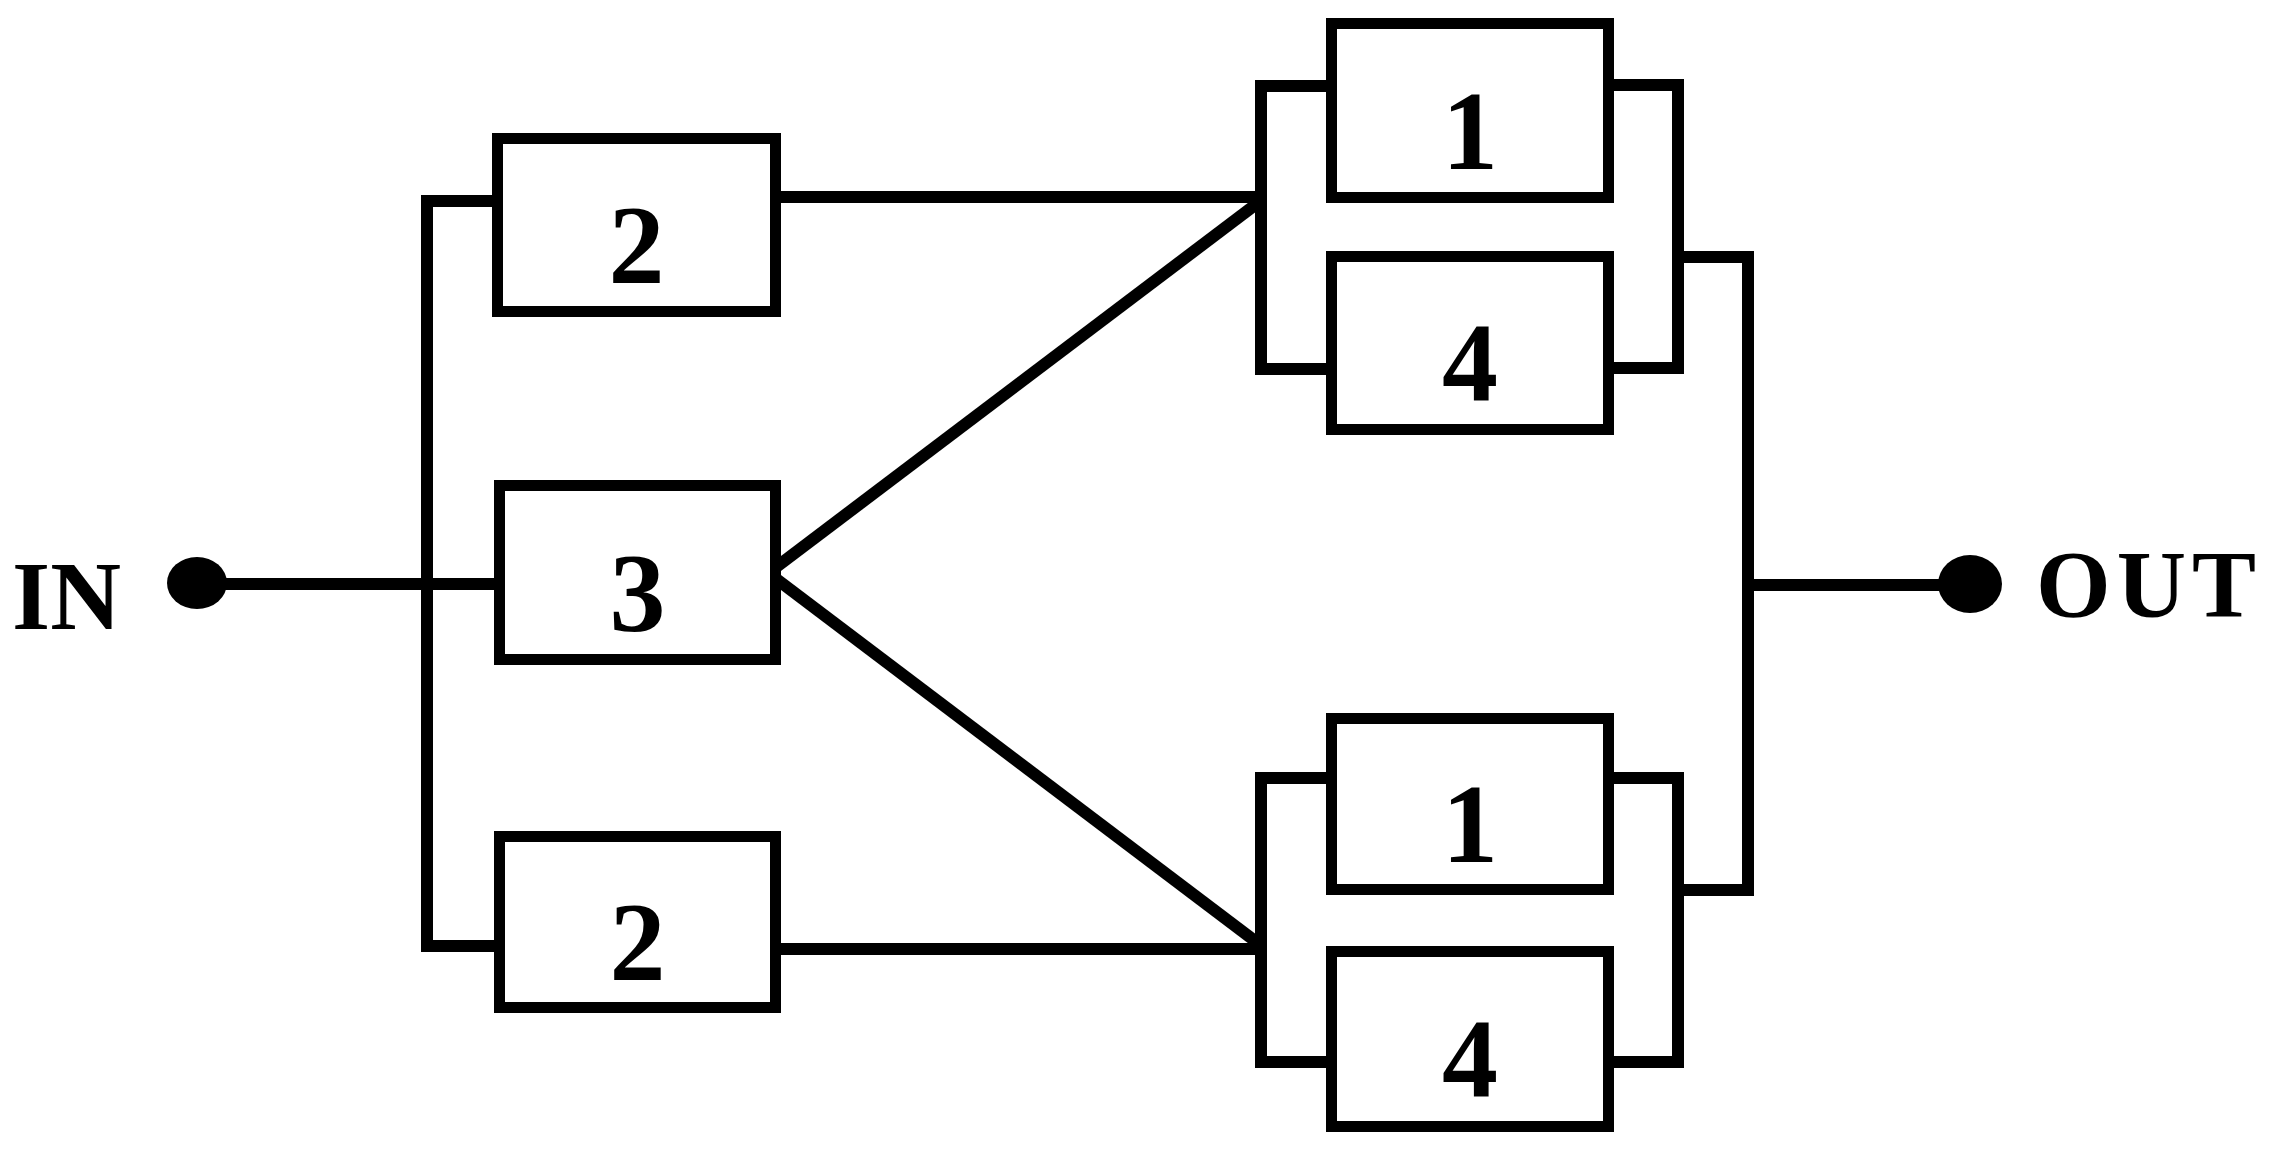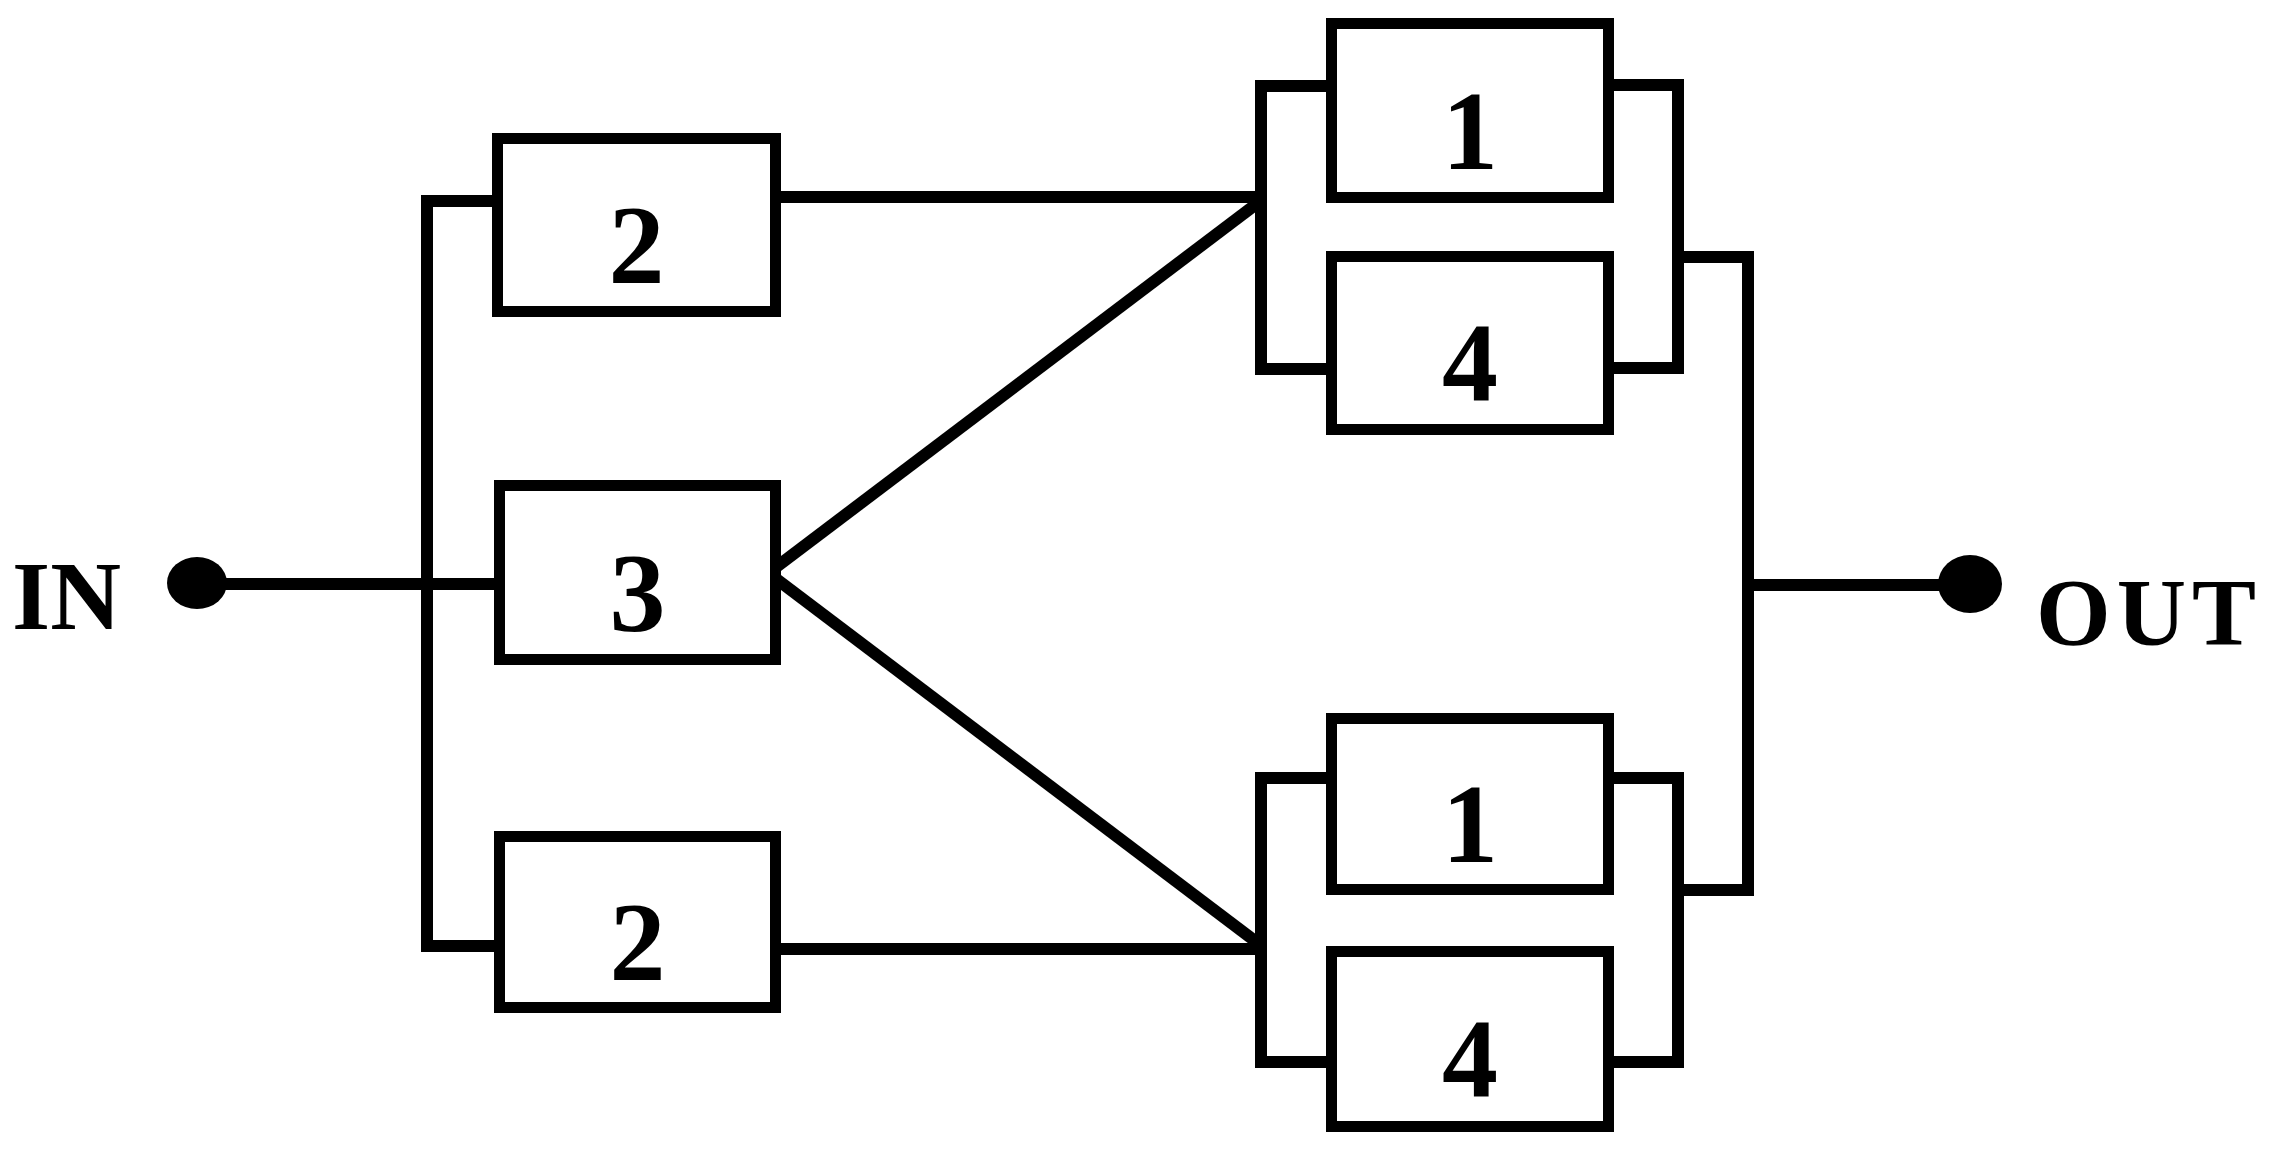--- a/index.html
+++ b/index.html
@@ -65,21 +65,20 @@
     justify-content: flex-start;
   }
   .terminal-label.out {
     left: 2036px;
     top: 534px;
     width: 246px;
     height: 100px;
     font-size: 96px;
     letter-spacing: 6px;
     justify-content: flex-start;
-    margin-top: 28px;
   }
 </style>
 </head>
 <body>
 
 <div class="canvas">
 
   <svg class="wires" viewBox="0 0 2282 1152" xmlns="http://www.w3.org/2000/svg">
 
     <path d="M 197 584 H 500"></path>

